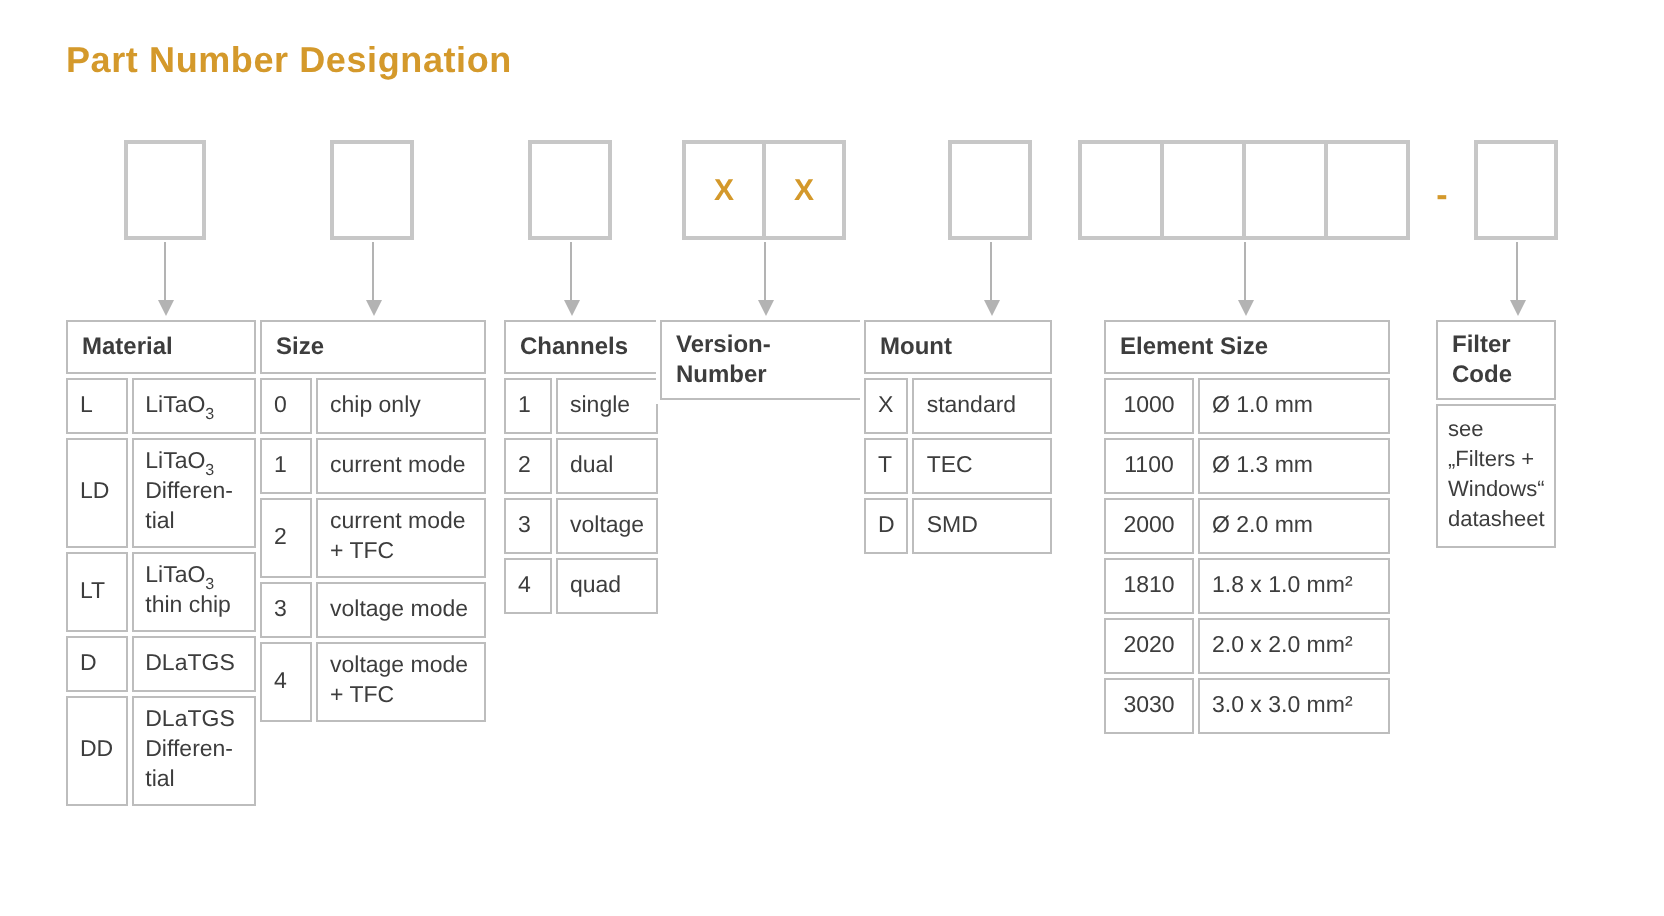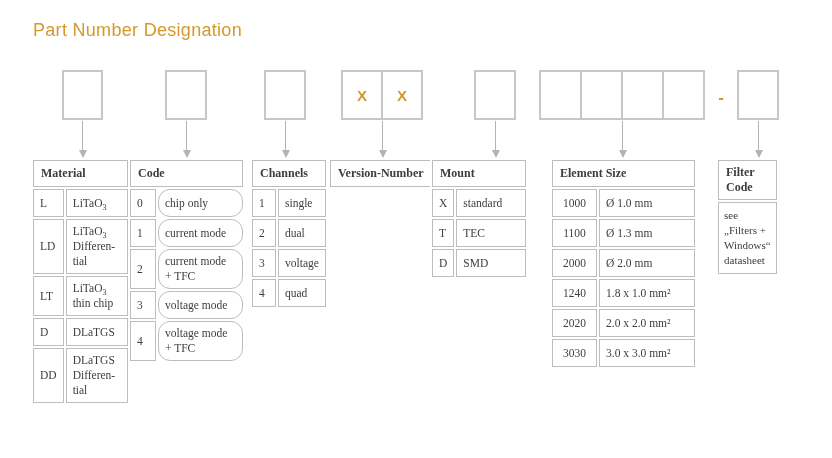--- a/index.html
+++ b/index.html
@@ -3,21 +3,21 @@
 <meta charset="utf-8">
 <style>
   html,body{margin:0;padding:0;}
   body{
     width:832px;height:458px;position:relative;background:#ffffff;
     font-family:"Liberation Sans","DejaVu Sans",sans-serif;
     color:#3d3d3d;overflow:hidden;
   }
   .title{
     position:absolute;left:33px;top:20px;
-    font-size:18px;font-weight:normal;letter-spacing:.3px;color:#d4992b;
+    font-size:18px;font-weight:bold;letter-spacing:.3px;color:#d4992b;
   }
   
   .pbox{
     position:absolute;top:70px;height:50px;box-sizing:border-box;
     border:2px solid #c7c7c7;background:#fff;
   }
   .pgroup{
     position:absolute;top:70px;height:50px;box-sizing:border-box;
     border:2px solid #c7c7c7;background:#fff;display:flex;
   }
@@ -40,34 +40,34 @@
     border:4px solid transparent;border-top:8px solid #b3b3b3;
   }
   
   table{
     position:absolute;border-collapse:separate;border-spacing:2px;
     background:#fff;
   }
   td{
     box-sizing:border-box;border:1px solid #bdbdbd;background:#fff;
     font-size:11.5px;line-height:15px;padding:4px 6px;
-    vertical-align:middle;height:28px;font-family:Liberation Serif, serif;
+    vertical-align:middle;height:28px;
   }
   td.hdr{
     font-weight:bold;font-size:12px;height:27px;padding-left:7px;
   }
   td.code{text-align:left;}
   .ml{white-space:pre-line;}
   sub{font-size:8px;line-height:0;}
   .t-material{left:31px;top:158px;}
   .t-material td.code{width:27px;}
   .t-material td.desc{width:62px;}
   .t-type{left:128px;top:158px;}
   .t-type td.code{width:26px;}
-  .t-type td.desc{width:85px;border-radius:12px;}
+  .t-type td.desc{width:85px;}
   .t-channels{left:250px;top:158px;}
   .t-channels td.code{width:24px;}
   .t-channels td.desc{width:46px;}
   .t-version{left:328px;top:158px;}
   .t-version td.hdr{width:105px;}
   .t-mount{left:430px;top:158px;}
   .t-mount td.code{width:22px;}
   .t-mount td.desc{width:70px;}
   .t-element{left:550px;top:158px;}
   .t-element td.code{width:45px;text-align:center;}
@@ -144,21 +144,21 @@
     <td class="desc"><span>DLaTGS</span><sub></sub><span class="ml">
 Differen-
 tial</span></td>
   </tr>
 </tbody>
   </table>
 
 <table class="t-type">
   <tbody>
       <tr>
-    <td class="hdr" colspan="2">Code</td>
+    <td class="hdr" colspan="2">Size</td>
   </tr>
   <tr>
     <td class="code">0</td>
     <td class="desc ml">chip only</td>
   </tr>
   <tr>
     <td class="code">1</td>
     <td class="desc ml">current mode</td>
   </tr>
   <tr>
@@ -241,21 +241,21 @@
   </tr>
   <tr>
     <td class="code">1100</td>
     <td class="desc">Ø 1.3 mm</td>
   </tr>
   <tr>
     <td class="code">2000</td>
     <td class="desc">Ø 2.0 mm</td>
   </tr>
   <tr>
-    <td class="code">1240</td>
+    <td class="code">1810</td>
     <td class="desc">1.8 x 1.0 mm²</td>
   </tr>
   <tr>
     <td class="code">2020</td>
     <td class="desc">2.0 x 2.0 mm²</td>
   </tr>
   <tr>
     <td class="code">3030</td>
     <td class="desc">3.0 x 3.0 mm²</td>
   </tr>

